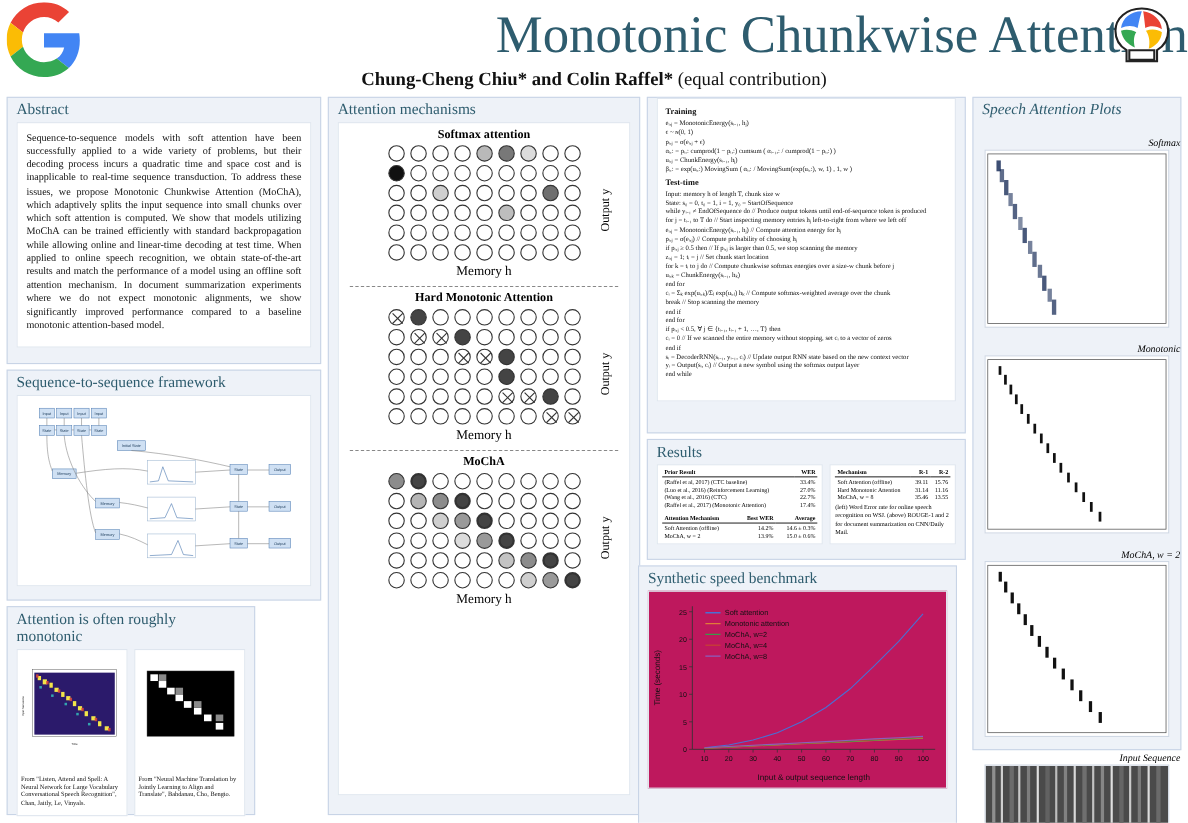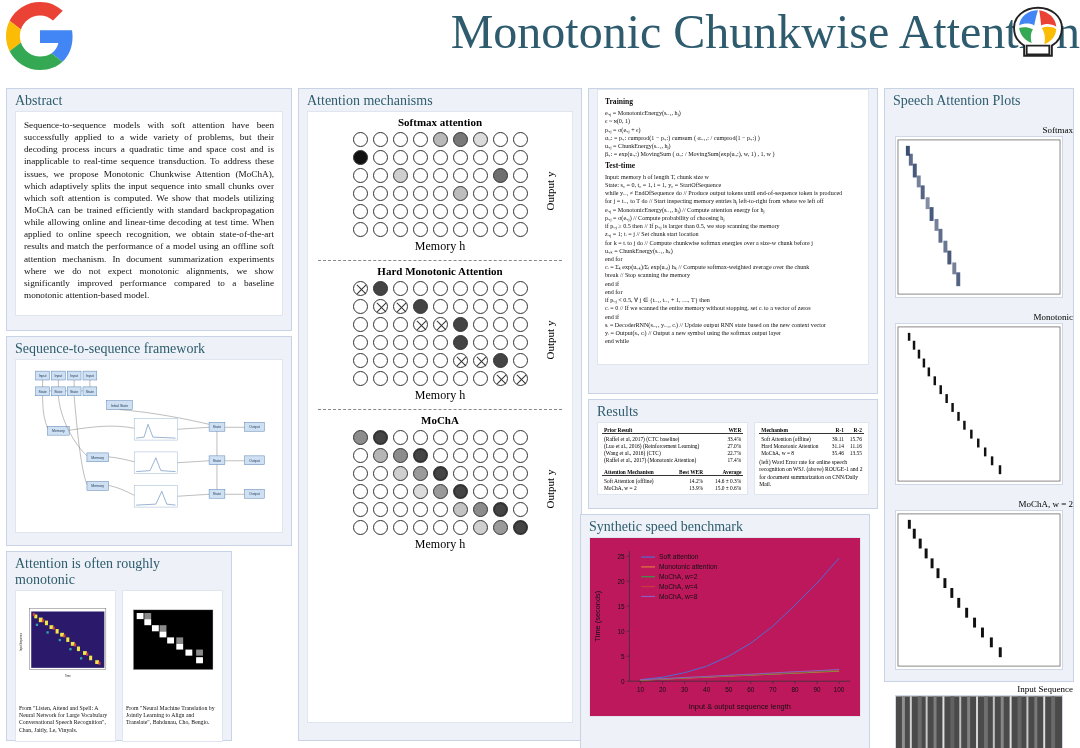--- a/index.html
+++ b/index.html
@@ -43,21 +43,21 @@
   }
 
   
   #col1-abstract   { left:6px;  top:88px;  width:286px; height:243px; }
   #col1-seq2seq    { left:6px;  top:336px; width:286px; height:210px; }
   #col1-monotonic  { left:6px;  top:551px; width:226px; height:190px; }
   #col2-attention  { left:298px;top:88px;  width:284px; height:653px; }
   #col3-decoding   { left:588px;top:88px;  width:290px; height:306px; }
   #col3-results    { left:588px;top:399px; width:290px; height:110px; }
   #col3-speed      { left:580px;top:514px; width:290px; height:240px; }
-  #col4-speech     { left:884px;top:88px;  width:190px; height:594px; }
+  #col4-speech     { left:884px;top:88px;  width:190px; height:594px;font-style:italic; }
 
   .sub-head { text-align:center; font-size:11px; font-weight:bold; margin:4px 0 2px 0; }
   .mem-label { text-align:center; font-size:12px; margin-top:2px; }
   .outy {
     position:absolute; right:2px; top:50%; transform:translateY(-50%) rotate(-90deg);
     font-size:11px; white-space:nowrap;
   }
 
   .sep { border-top:1px dashed #888; margin:6px 10px 2px 10px; }
 
@@ -120,20 +120,21 @@
     <svg class="brain-logo" viewBox="0 0 100 92">
       <path d="M50 6 C28 6 12 20 12 38 C12 50 18 60 28 66 L28 82 L72 82 L72 66 C82 60 88 50 88 38 C88 20 72 6 50 6 Z" fill="#ffffff" stroke="#222" stroke-width="3"></path>
       <path d="M50 10 C34 10 22 20 20 34 C28 30 38 30 44 34 C46 24 48 16 50 10 Z" fill="#4285F4"></path>
       <path d="M52 10 C66 12 78 22 79 36 C72 31 62 30 55 34 C54 25 53 16 52 10 Z" fill="#EA4335"></path>
       <path d="M20 38 C22 50 30 58 40 62 C38 54 38 46 42 40 C34 36 26 36 20 38 Z" fill="#34A853"></path>
       <path d="M56 38 C64 35 73 36 79 40 C78 52 70 60 60 64 C62 55 61 45 56 38 Z" fill="#FBBC05"></path>
       <path d="M32 66 L68 66 L68 80 L32 80 Z" fill="#ffffff" stroke="#222" stroke-width="3"></path>
     </svg>
 
     <div class="title">Monotonic Chunkwise Attention</div>
+    <div class="authors"><b>Chung-Cheng Chiu* and Colin Raffel*</b><span> (equal contribution)</span></div>
   </div>
 
   <div class="panel" id="col1-abstract">
     <div class="panel-title">Abstract</div>
     <div class="inner-white" style="height:205px;">
       <div class="abstract-text">Sequence-to-sequence models with soft attention have been successfully applied to a wide variety of problems, but their decoding process incurs a quadratic time and space cost and is inapplicable to real-time sequence transduction. To address these issues, we propose Monotonic Chunkwise Attention (MoChA), which adaptively splits the input sequence into small chunks over which soft attention is computed. We show that models utilizing MoChA can be trained efficiently with standard backpropagation while allowing online and linear-time decoding at test time. When applied to online speech recognition, we obtain state-of-the-art results and match the performance of a model using an offline soft attention mechanism. In document summarization experiments where we do not expect monotonic alignments, we show significantly improved performance compared to a baseline monotonic attention-based model.</div>
     </div>
   </div>
 
   <div class="panel" id="col1-seq2seq">

